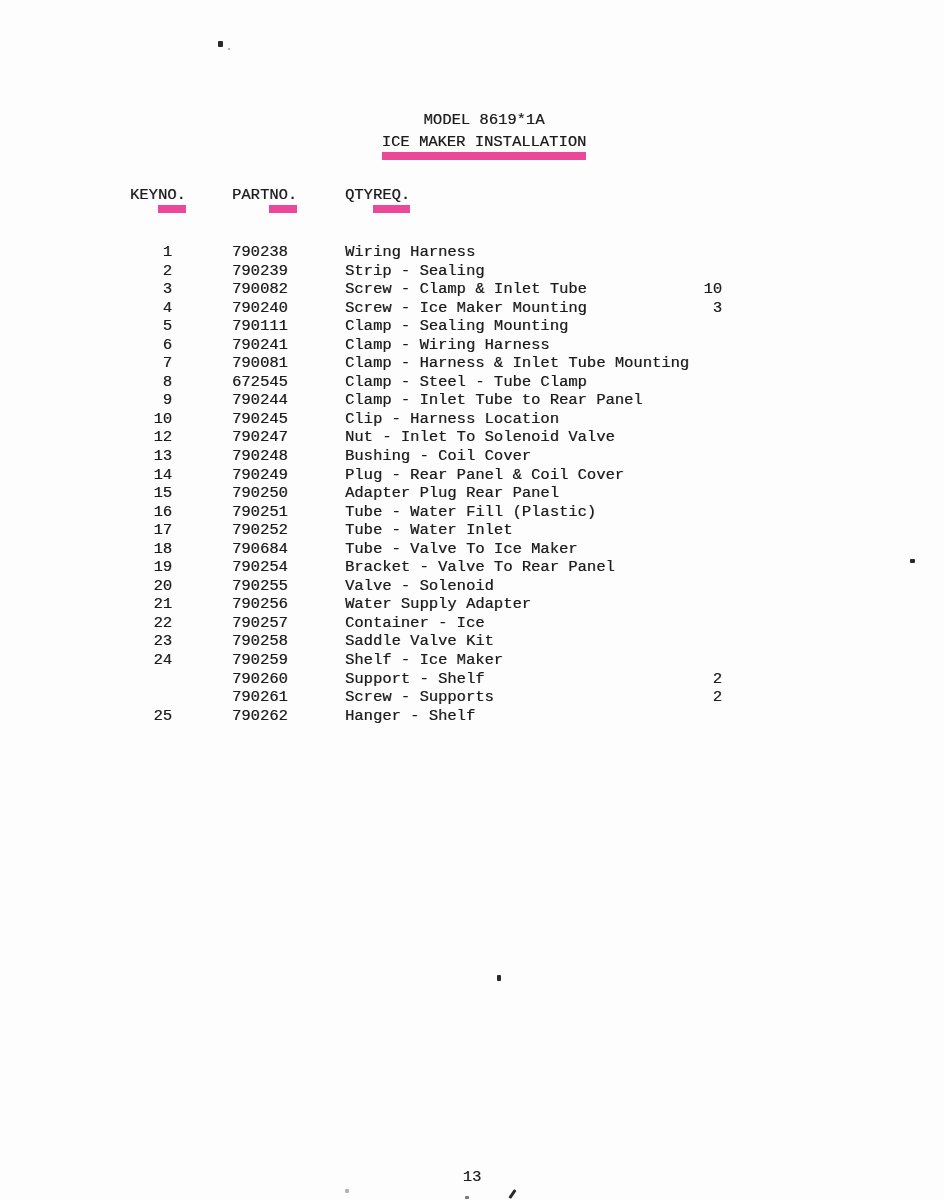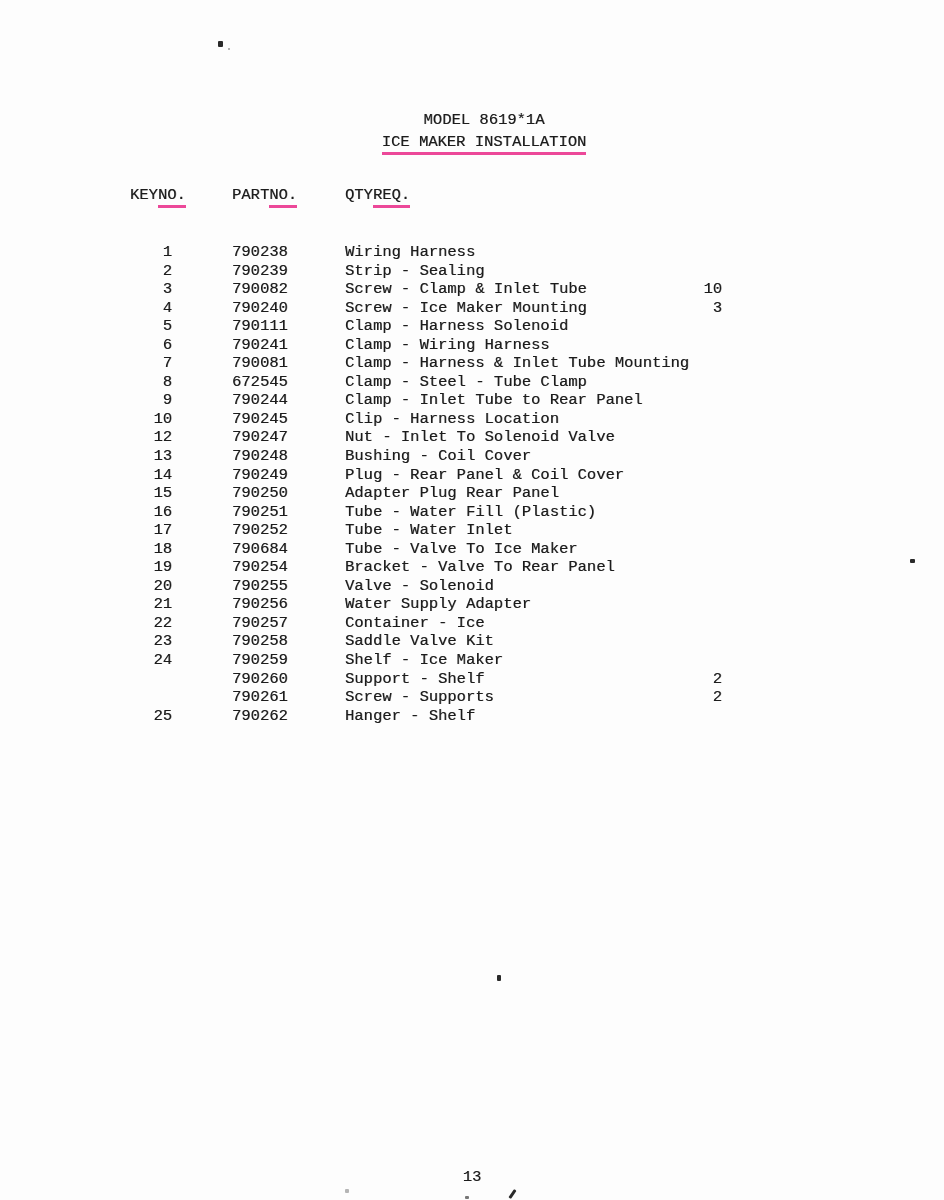--- a/index.html
+++ b/index.html
@@ -10,21 +10,21 @@
     font-family:"Liberation Mono","DejaVu Sans Mono",monospace;
     font-size:15.5px;
     color:#1c1c1c;
     overflow:hidden;
     text-shadow:0.5px 0.4px 0 rgba(28,28,28,0.55);
   }
   .page { position:absolute; inset:0; }
 
   
   .title-block { position:absolute; top:109px; left:0; width:896px; text-align:center; line-height:22px;margin-left:36px; }
-  .ul { border-bottom:3px solid #ec4899; padding-bottom:0px; display:inline-block; line-height:19px; }
+  .ul { border-bottom:8px solid #ec4899; padding-bottom:0px; display:inline-block; line-height:19px; }
 
   
   .thead {
     position:absolute; top:186px; left:130px;
     display:grid; grid-template-columns:42px 173px 295px 103px;
     line-height:18.5px;
   }
   .thead .hcell { display:flex; flex-direction:row; }
   .thead .hcell.r { text-align:right; align-items:flex-end; }
   .thead .hcell.part { padding-left:60px; align-items:flex-start; }
@@ -99,21 +99,21 @@
       </div>
       <div class="trow">
         <span class="cell-key">4</span>
         <span class="cell-part">790240</span>
         <span class="cell-desc">Screw - Ice Maker Mounting</span>
         <span class="cell-qty">3</span>
       </div>
       <div class="trow">
         <span class="cell-key">5</span>
         <span class="cell-part">790111</span>
-        <span class="cell-desc">Clamp - Harness Solenoid</span>
+        <span class="cell-desc">Clamp - Sealing Mounting</span>
         <span class="cell-qty"></span>
       </div>
       <div class="trow">
         <span class="cell-key">6</span>
         <span class="cell-part">790241</span>
         <span class="cell-desc">Clamp - Wiring Harness</span>
         <span class="cell-qty"></span>
       </div>
       <div class="trow">
         <span class="cell-key">7</span>

